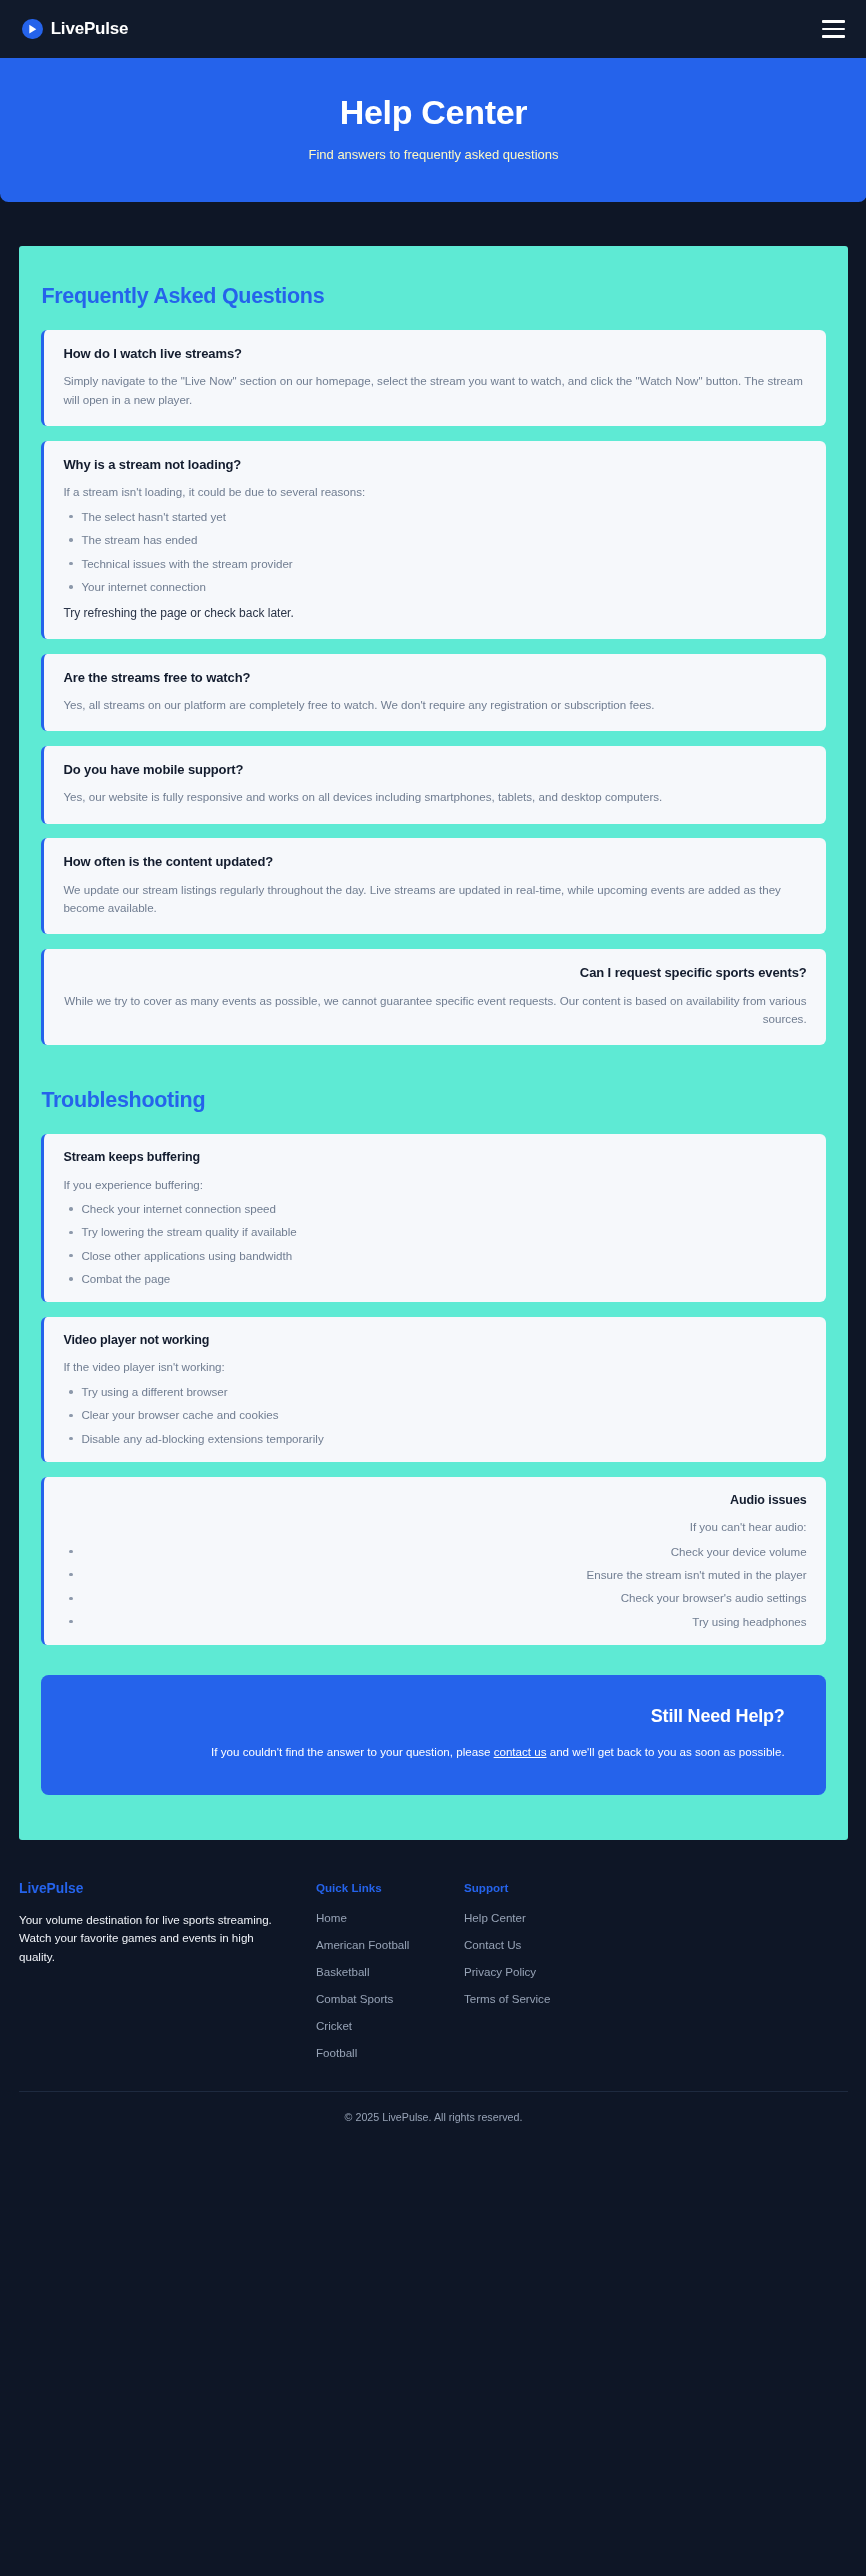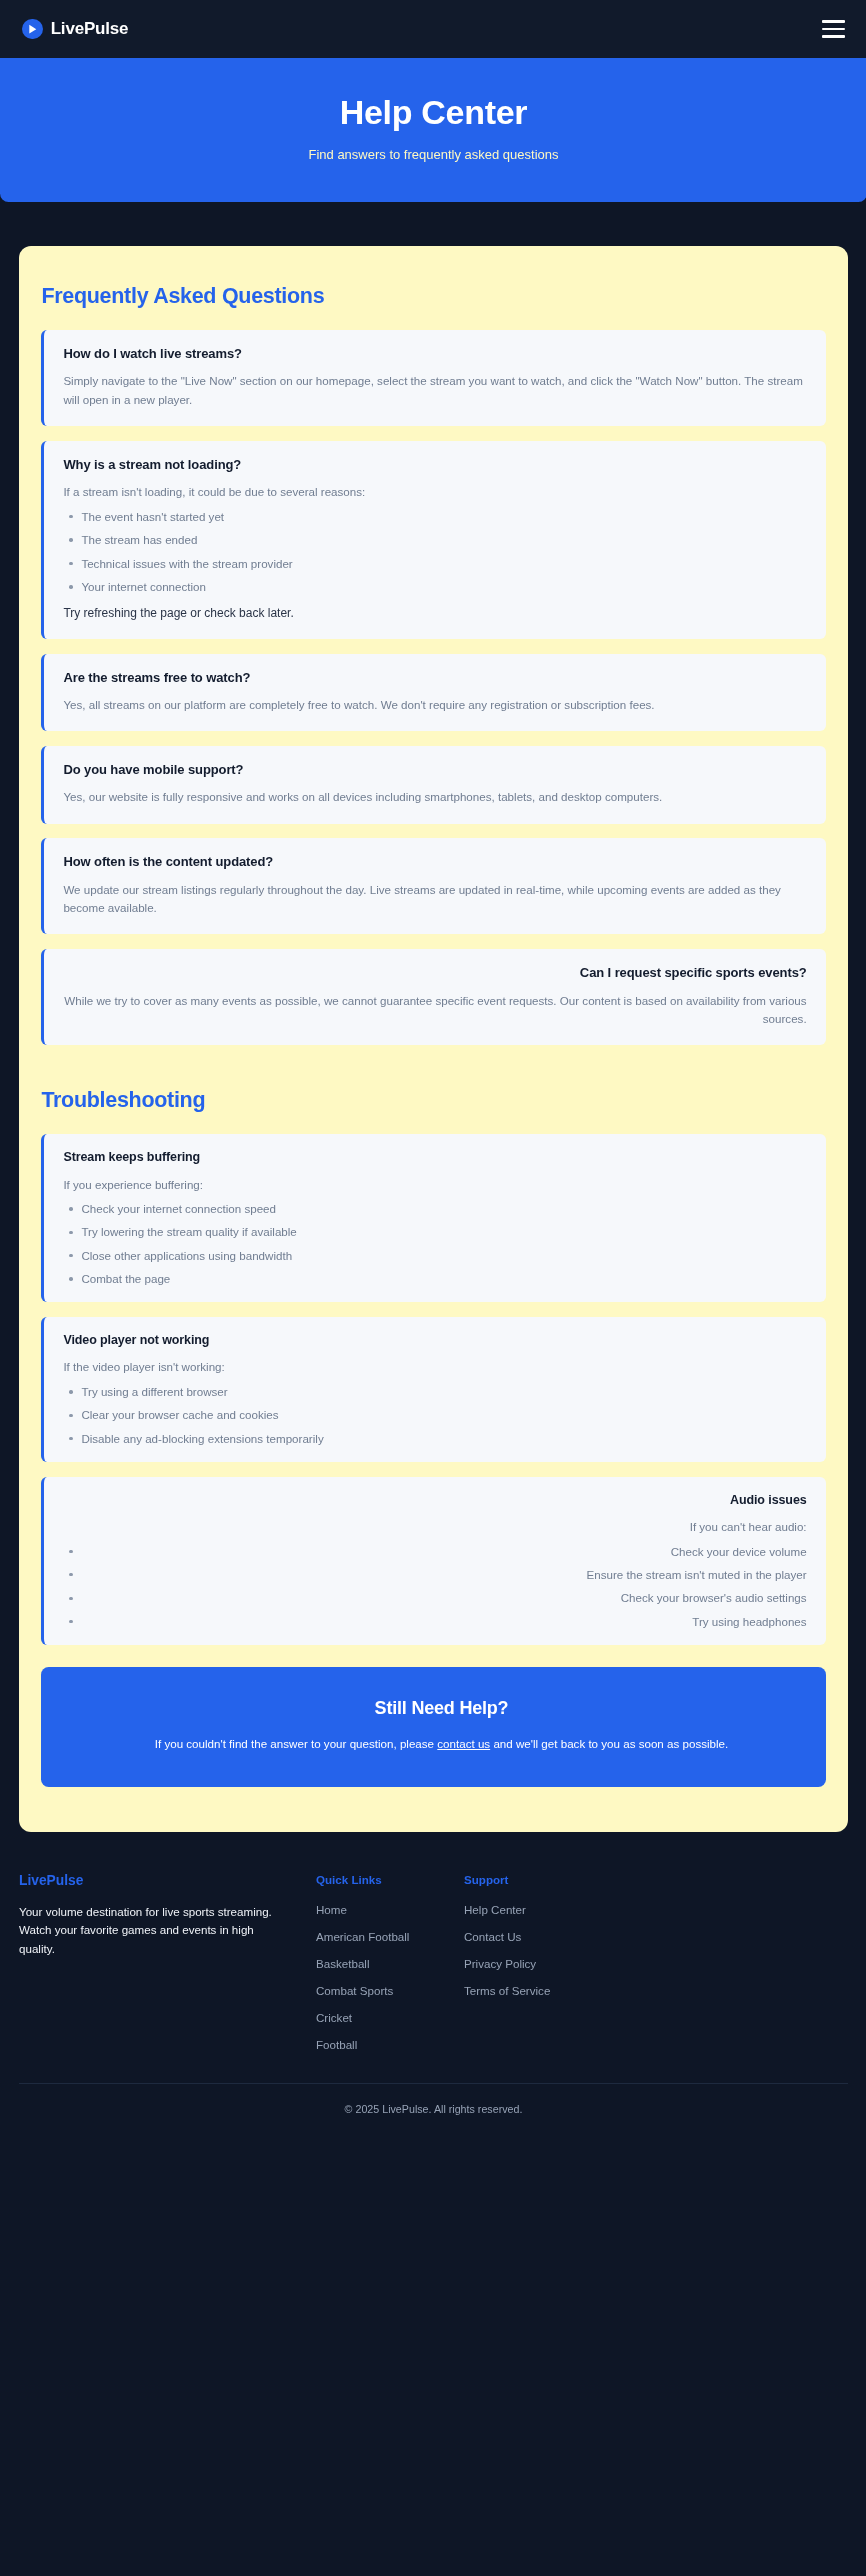--- a/index.html
+++ b/index.html
@@ -58,23 +58,23 @@
   }
   .hero-sub {
     color: #fef9c3;
     font-size: 13px;
     margin-top: 14.6px;
     font-weight: normal;
   }
 
   
   .page-card {
-    background: #fef9c3;
+    background: #5eead4;
     margin: 44px 19px 0 19px;
-    border-radius: 12px;
+    border-radius: 3px;
     padding: 38px 22.4px 45px 22.4px;
   }
   .section-title {
     color: #2563eb;
     font-size: 21.5px;
     font-weight: bold;
     letter-spacing: -0.3px;
     margin-bottom: 20.6px;
   }
   .section-title.second { margin-top: 43px; }
@@ -129,23 +129,23 @@
     color: #2a3447;
     font-size: 12px;
     line-height: 1.62;
     margin-top: 9.5px;
   }
 
   
   .cta {
     background: #2563eb;
     border-radius: 7.7px;
-    margin-top: 22px;
+    margin-top: 30px;
     padding: 31px 41px 33px 57px;
-    text-align: center;
+    text-align: right;
   }
   .cta-title {
     color: #ffffff;
     font-size: 18px;
     font-weight: bold;
     letter-spacing: -0.2px;
     margin-bottom: 16.3px;
   }
   .cta-text {
     color: #ffffff;
@@ -235,21 +235,21 @@
 
     <div class="qa-card">
       <div class="qa-q">How do I watch live streams?</div>
       <div class="qa-a">Simply navigate to the "Live Now" section on our homepage, select the stream you want to watch, and click the "Watch Now" button. The stream will open in a new player.</div>
     </div>
 
     <div class="qa-card">
       <div class="qa-q">Why is a stream not loading?</div>
       <div class="qa-intro">If a stream isn't loading, it could be due to several reasons:</div>
       <ul class="qa-list">
-        <li>The event hasn't started yet</li>
+        <li>The select hasn't started yet</li>
         <li>The stream has ended</li>
         <li>Technical issues with the stream provider</li>
         <li>Your internet connection</li>
       </ul>
       <div class="qa-outro">Try refreshing the page or check back later.</div>
     </div>
 
     <div class="qa-card">
       <div class="qa-q">Are the streams free to watch?</div>
       <div class="qa-a">Yes, all streams on our platform are completely free to watch. We don't require any registration or subscription fees.</div>

